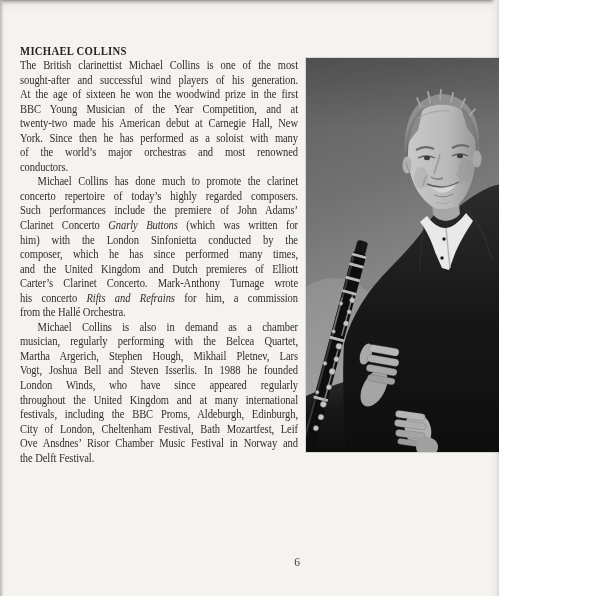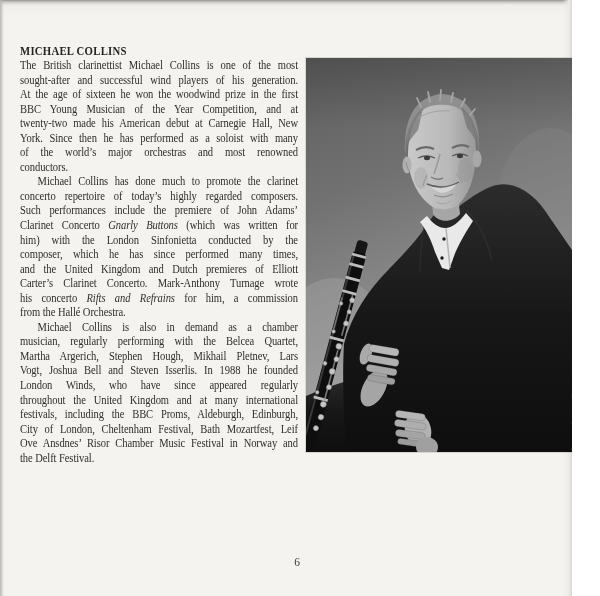--- a/index.html
+++ b/index.html
@@ -1,18 +1,18 @@
 <!DOCTYPE html>
 <html><head>
 <meta charset="utf-8">
 <style>
   html,body{margin:0;padding:0;}
   body{width:600px;height:596px;overflow:hidden;}
   .page{
-    position:relative;width:572px;height:596px;
+    position:relative;width:499px;height:596px;
     background:#f4f3f0;
     font-family:"Liberation Serif","DejaVu Serif",serif;
     overflow:hidden;
   }
   
   .edge-top{position:absolute;top:0;left:0;right:0;height:14px;
     background:linear-gradient(180deg,#96958f 0px,#c9c8c4 2px,#eeedea 5px,rgba(244,243,240,0) 14px);}
   .edge-bottom{position:absolute;bottom:0;left:0;right:0;height:10px;
     background:linear-gradient(0deg,#c2c1bd 0px,#dfded a 3px,rgba(244,243,240,0) 10px);}
   .edge-left{position:absolute;top:0;bottom:0;left:0;width:4px;

